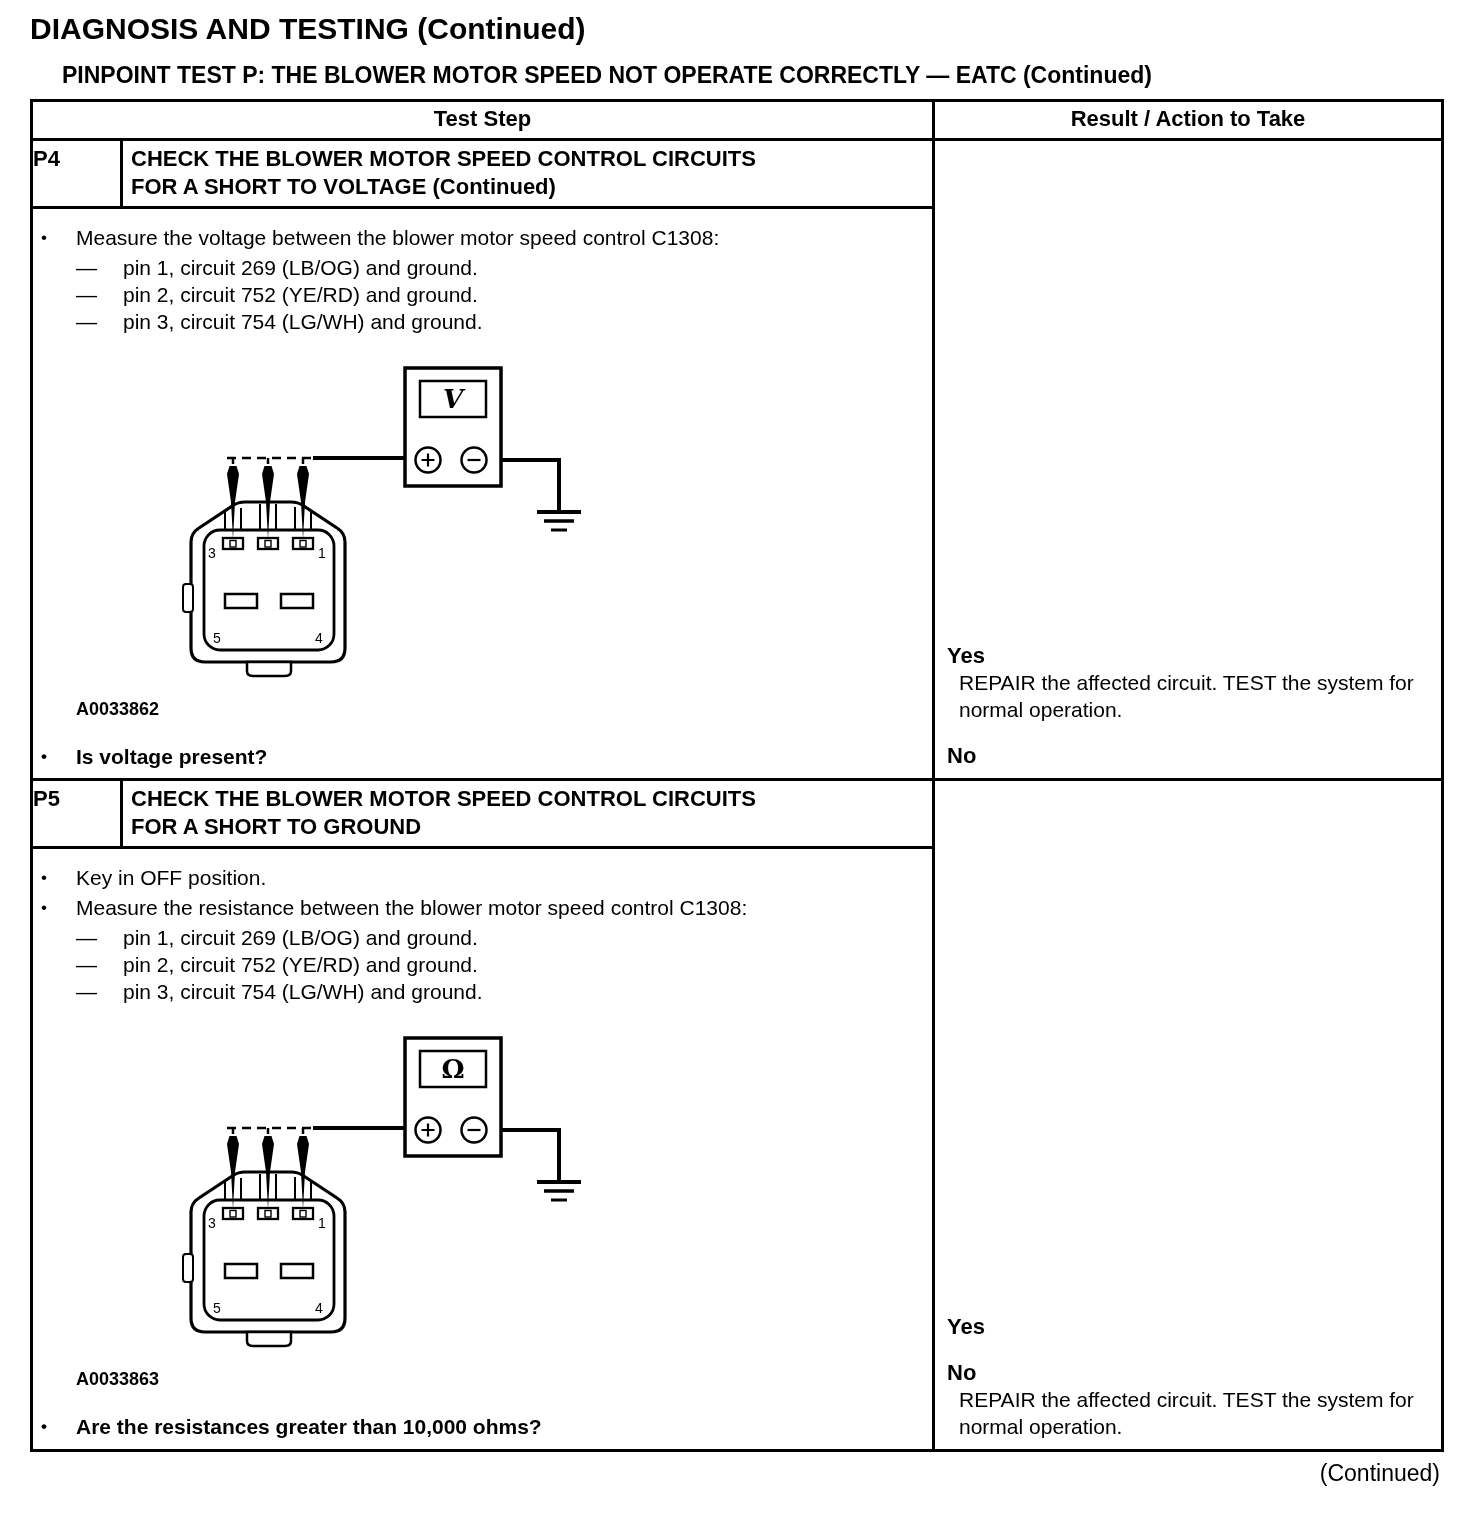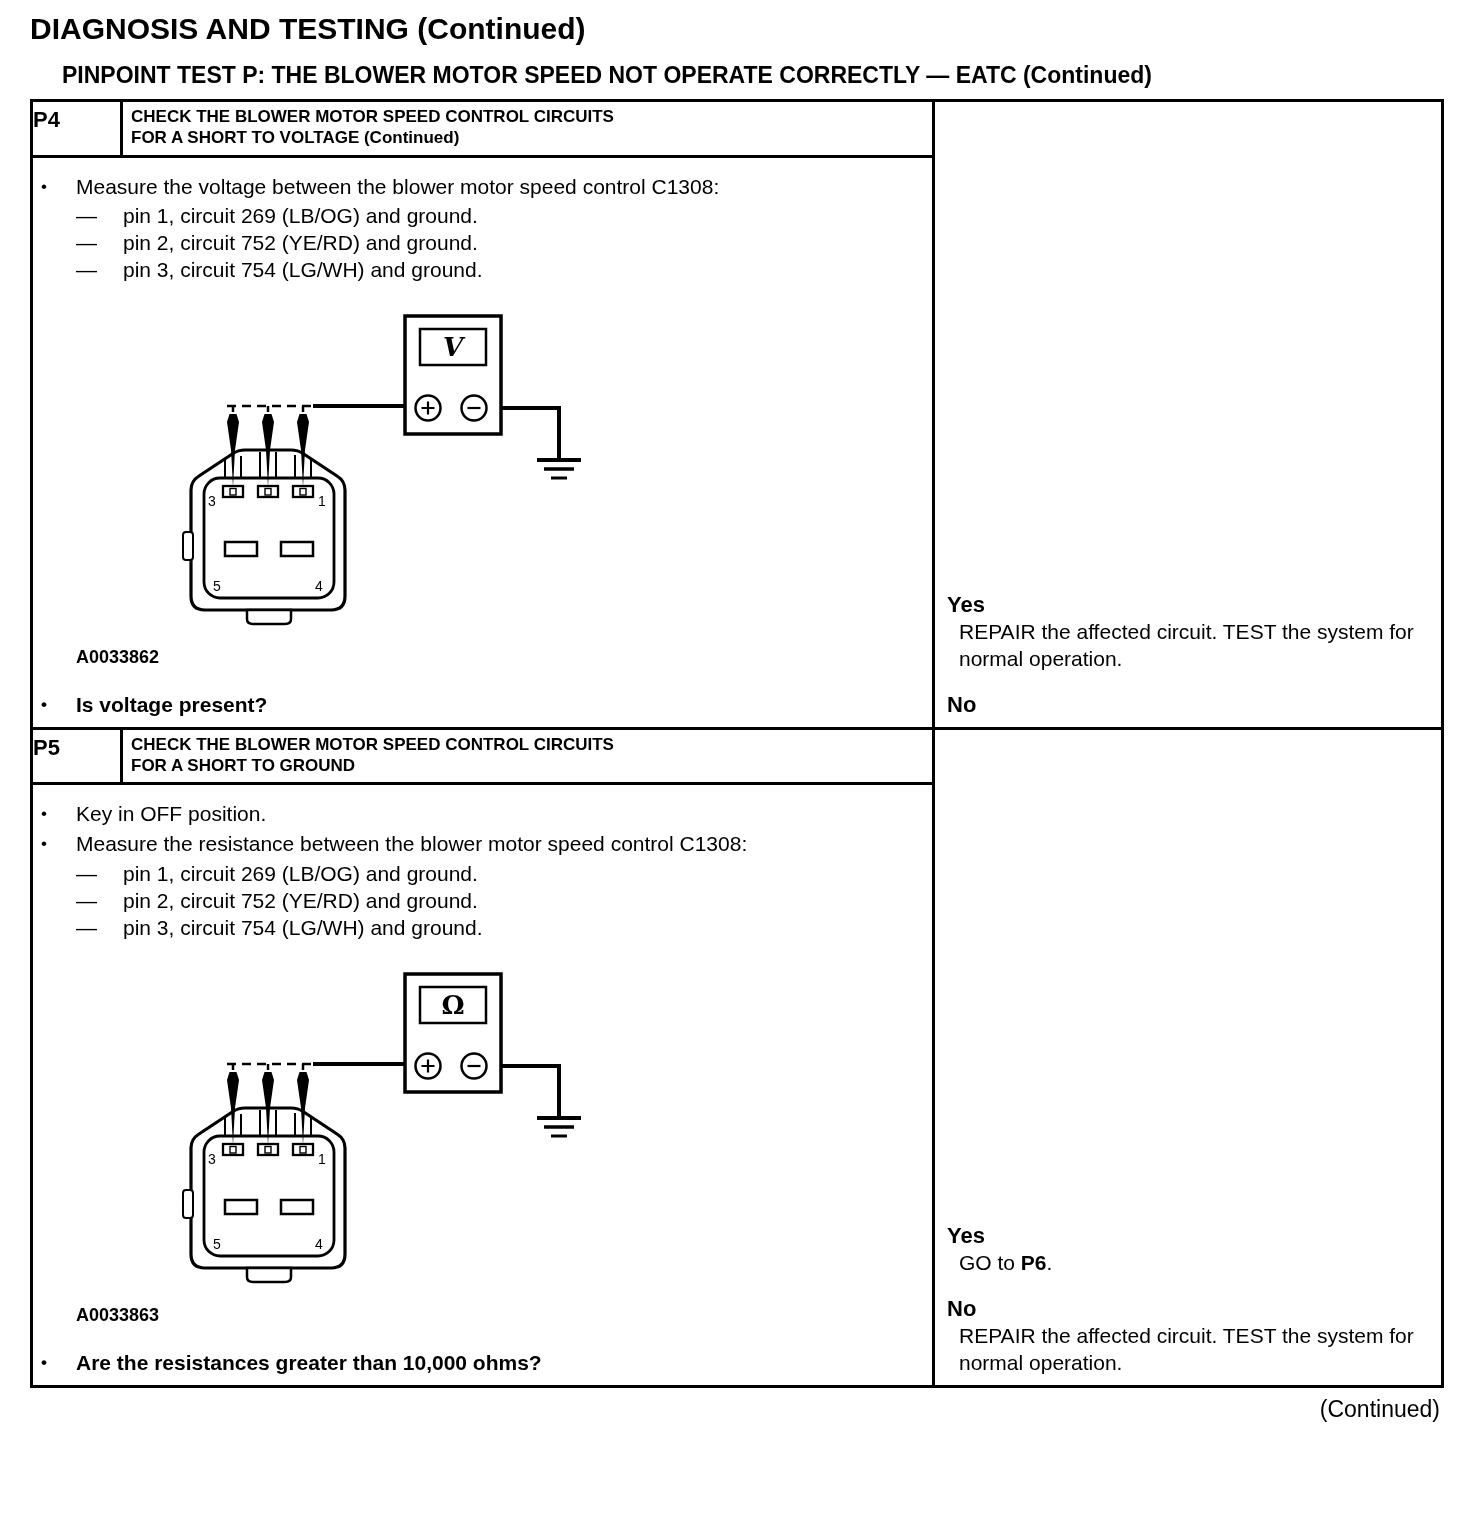--- a/index.html
+++ b/index.html
@@ -18,21 +18,21 @@
   .thead { display:grid; grid-template-columns:1fr 506px; border-bottom:3px solid #000; }
   .th { text-align:center; font-weight:bold; font-size:22px; padding:4px 0 6px 0; }
   .th-left { border-right:3px solid #000; }
 
   .step-row { display:grid; grid-template-columns:1fr 506px; }
   .step-row + .step-row { border-top:3px solid #000; }
   .step-left { border-right:3px solid #000; }
 
   .band { display:grid; grid-template-columns:90px 1fr; border-bottom:3px solid #000; }
   .step-id { border-right:3px solid #000; font-weight:bold; font-size:22px; text-align:left; padding-top:5px; }
-  .step-title { font-weight:bold; font-size:17px; line-height:1.25; padding:4px 10px 6px 8px; }
+  .step-title { font-weight:bold; font-size:22px; line-height:1.25; padding:4px 10px 6px 8px; }
 
   .step-body { padding:16px 0 8px 8px; font-size:21px; }
   .bullet-row { display:flex; margin-bottom:3px; }
   .bullet-marker { flex:0 0 35px; font-size:17px; padding-top:3px; }
   .bullet-text { max-width:725px; line-height:1.28; }
   .sub-row { display:flex; margin-left:35px; }
   .sub-marker { flex:0 0 47px; line-height:1.28; }
   .sub-text { line-height:1.28; max-width:640px; }
 
   .figure { margin:26px 0 0 136px; }
@@ -55,20 +55,24 @@
 </head>
 <body>
 
 <div class="page">
 
   <div class="page-title">DIAGNOSIS AND TESTING (Continued)</div>
   <div class="page-subtitle">PINPOINT TEST P: THE BLOWER MOTOR SPEED NOT OPERATE CORRECTLY — EATC (Continued)</div>
 
   <div class="pptable">
 
+    <div class="thead">
+      <div class="th th-left">Test Step</div>
+      <div class="th">Result / Action to Take</div>
+    </div>
 
     <div class="step-row">
       <div class="step-left">
         <div class="band">
           <div class="step-id">P4</div>
           <div class="step-title">
             <div>CHECK THE BLOWER MOTOR SPEED CONTROL CIRCUITS</div>
             <div>FOR A SHORT TO VOLTAGE (Continued)</div>
           </div>
         </div>
@@ -254,21 +258,20 @@
             <div class="bullet-marker">•</div>
             <div class="bullet-text">Are the resistances greater than 10,000 ohms?</div>
           </div>
 
         </div>
       </div>
 
       <div class="step-right">
         <div class="result-group">
           <div class="result-label">Yes</div>
-          <div class="result-text"><span>GO to </span><span class="b">P6</span><span>.</span></div>
         </div>
         <div class="result-group">
           <div class="result-label">No</div>
           <div class="result-text"><span>REPAIR the affected circuit. TEST the system for normal operation.</span><span class="b"></span><span></span></div>
         </div>
       </div>
     </div>
 
   </div>
 

